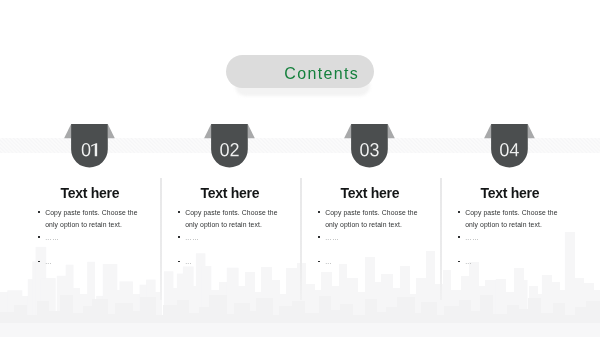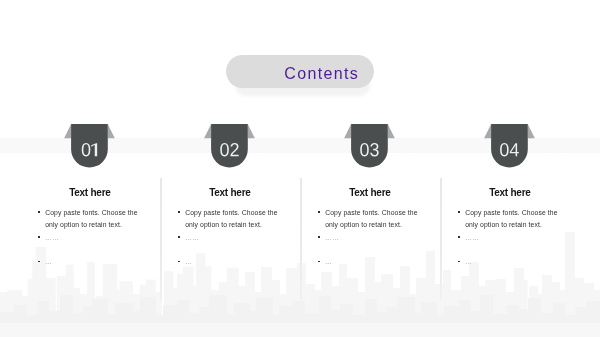--- a/index.html
+++ b/index.html
@@ -15,31 +15,31 @@
   
   #band{position:absolute;left:0;top:138px;width:600px;height:15px;}
 
   
   #pill{position:absolute;left:226px;top:55px;width:148px;height:33px;
         border-radius:17px;background:#dcdcdc;}
   #pillshadow{position:absolute;left:235px;top:82px;width:135px;height:14px;
         border-radius:0 0 10px 10px;background:#f3f3f3;filter:blur(1.6px);}
   #pilltext{position:absolute;left:0;top:2px;width:148px;height:33px;
         display:flex;align-items:center;justify-content:center;}
-  #pilltext span{font-size:16px;letter-spacing:1.35px;color:#4c1d95;
+  #pilltext span{font-size:16px;letter-spacing:1.35px;color:#15803d;
         text-indent:1.35px;margin-left:42px;}
 
   
   .col{position:absolute;top:0;width:140px;height:337px;}
   .badgewrap{position:absolute;top:123px;left:50%;
              transform:translateX(-50%);width:53px;height:46px;}
   .bnum{position:absolute;left:0;top:0;width:53px;height:46px;
         overflow:visible;}
   .btitle{position:absolute;top:186.7px;left:0;width:140px;text-align:center;
-          font-size:10px;font-weight:bold;color:#141617;letter-spacing:-.25px;
+          font-size:14px;font-weight:bold;color:#141617;letter-spacing:-.25px;
           text-indent:-.25px;line-height:12px;}
   .blist{position:absolute;top:206.8px;left:17.7px;width:104px;}
   .bl{position:relative;font-size:6.8px;color:#2f3132;line-height:11.9px;
       padding-left:7.5px;letter-spacing:.1px;}
   .bl .dot{position:absolute;left:0.5px;top:4.6px;width:1.7px;height:1.7px;
            background:#2f3132;}
   .bl-1{margin-bottom:0;}
   .bl-2{margin-top:0.9px;}
   .bl-3{margin-top:12.6px;}
   .faint{color:#8e9091;letter-spacing:.21px;word-spacing:-1.2px;}

